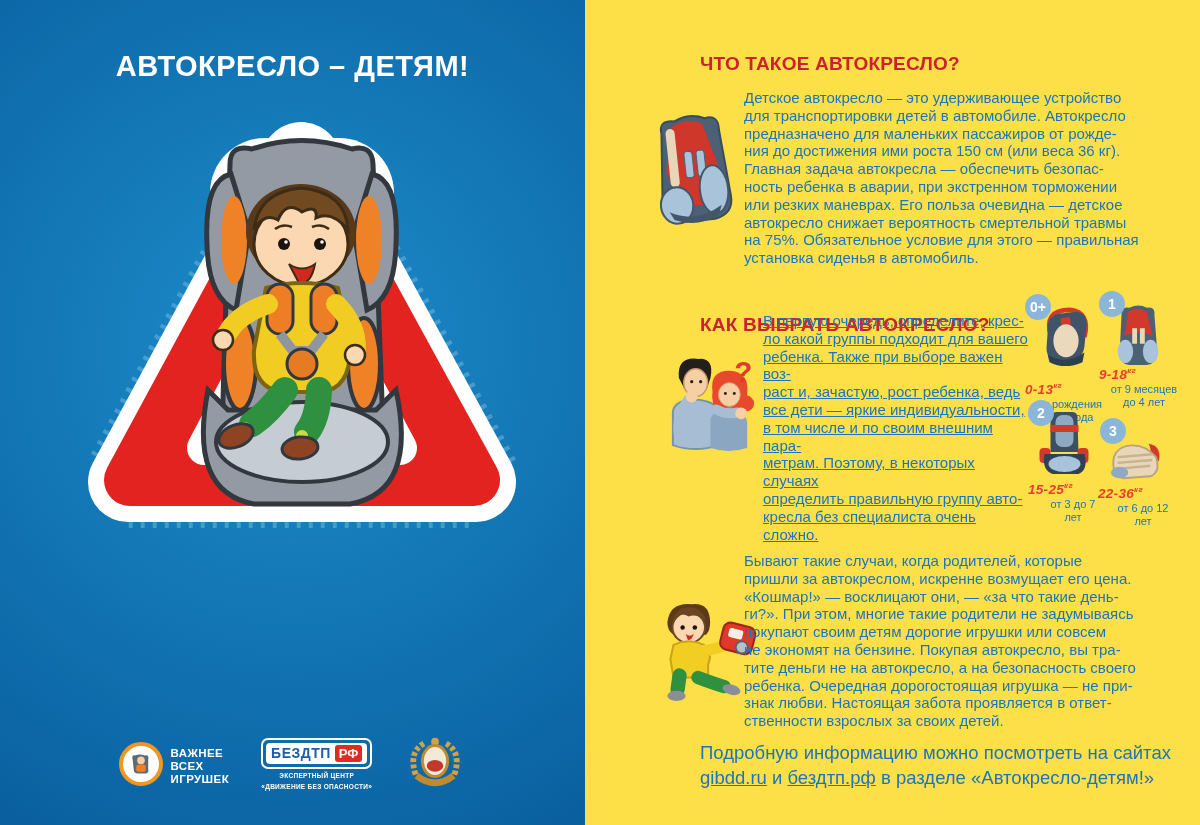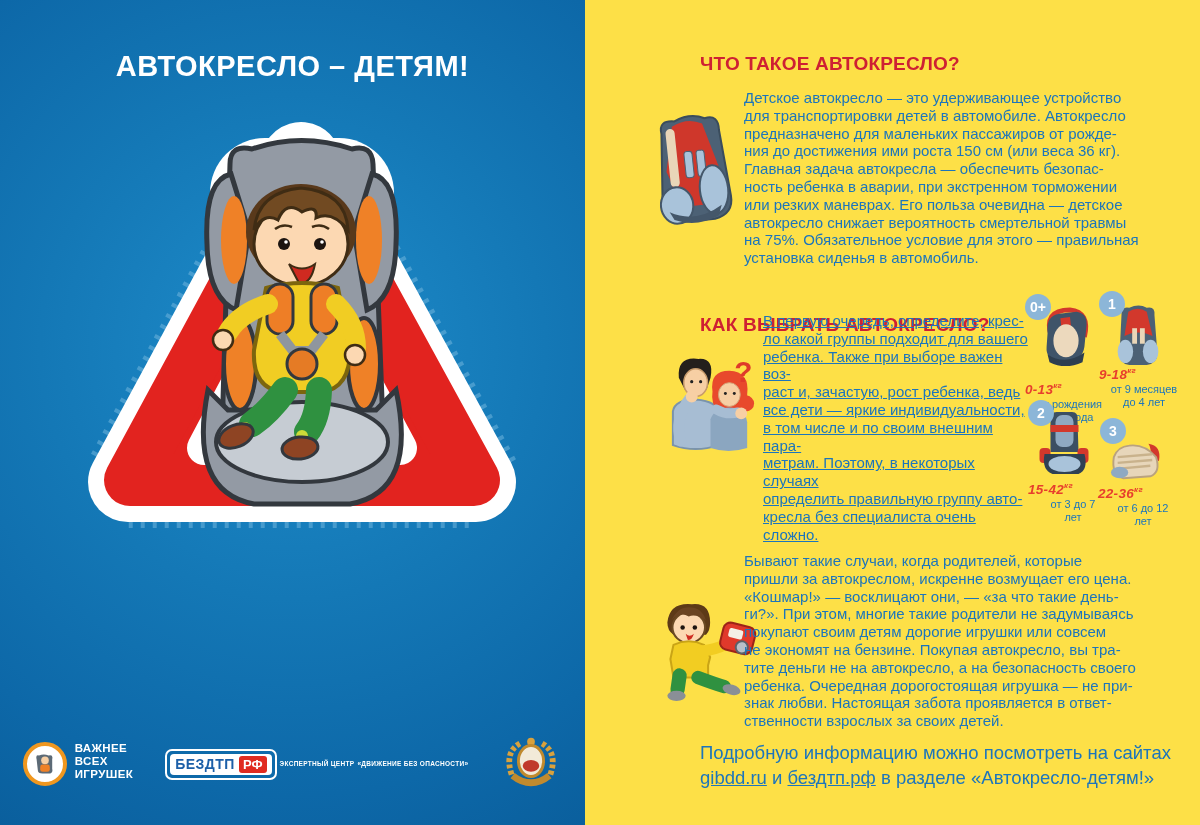--- a/index.html
+++ b/index.html
@@ -9,25 +9,25 @@
   .left-panel{position:absolute;left:0;top:0;width:585px;height:825px;
     background:radial-gradient(circle at 50% 42%, #1e8cca 0%, #1478b6 45%, #0d68a8 80%, #0a5f9d 100%);}
   .poster-title{position:absolute;left:0;top:50px;width:100%;text-align:center;
     color:#fff;font-size:29px;font-weight:bold;letter-spacing:.5px;}
   .sign-wrap{position:absolute;left:88px;top:112px;width:430px;height:432px;}
   .slogan{position:absolute;left:0;top:564px;width:100%;text-align:center;color:#fff;
     font-size:33px;font-weight:bold;line-height:42px;letter-spacing:.3px;
     text-shadow:0 2px 3px rgba(0,40,70,.35);white-space:pre-line;}
   .logos-row{position:absolute;left:0;top:731px;width:100%;height:66px;
     display:flex;justify-content:center;align-items:center;gap:32px;}
-  .toy-badge{display:flex;align-items:flex-start;gap:8px;}
+  .toy-badge{display:flex;align-items:flex-end;gap:8px;}
   .toy-badge .circ{width:44px;height:44px;border-radius:50%;background:#fff;
     border:4px solid #f0971f;box-sizing:border-box;display:flex;align-items:center;justify-content:center;}
   .toy-badge .txt{color:#fff;font-weight:bold;font-size:11.5px;line-height:13px;letter-spacing:.4px;white-space:pre-line;}
-  .bezdtp{display:flex;flex-direction:row;align-items:center;gap:3px;}
+  .bezdtp{display:flex;flex-direction:column;align-items:center;gap:3px;}
   .bezdtp-box{border:2px solid #fff;border-radius:7px;padding:3px;display:flex;}
   .bezdtp-inner{background:#fff;border-radius:4px;padding:2px 5px;display:flex;align-items:center;gap:4px;}
   .bezdtp-name{color:#1c5fa8;font-weight:bold;font-size:14px;letter-spacing:.5px;}
   .bezdtp-rf{background:#e02b20;color:#fff;font-weight:bold;font-size:13px;padding:1px 4px;border-radius:3px;}
   .bezdtp-sub{color:#fff;font-size:6.5px;font-weight:bold;letter-spacing:.3px;text-align:center;line-height:8px;}
   
   .right-panel{position:absolute;left:585px;top:0;width:615px;height:825px;background:#fde047;}
   .sec-heading{position:absolute;color:#ce2033;font-size:19px;font-weight:bold;letter-spacing:.2px;line-height:23px;white-space:pre-line;}
   .body-text{position:absolute;color:#1c75bc;font-size:15px;line-height:17.8px;white-space:pre-line;}
   .icon-abs{position:absolute;}
@@ -247,21 +247,21 @@
           <path d="M14 8 Q14 1 22 2 L34 2 Q42 1 41 10 L42 42 L14 42 Z" fill="#3c4f63"></path>
           <rect x="19" y="5" width="18" height="32" rx="7" fill="#8fa9c2"></rect>
           <rect x="14" y="15" width="28" height="7" fill="#d2382c"></rect>
           <rect x="3" y="38" width="11" height="15" rx="4" fill="#d2382c"></rect>
           <rect x="41" y="38" width="11" height="15" rx="4" fill="#d2382c"></rect>
           <path d="M8 44 Q5 60 16 64 L42 64 Q52 60 48 44 Z" fill="#2f4154"></path>
           <ellipse cx="28" cy="54" rx="16" ry="8" fill="#a9c3da"></ellipse>
         </svg>
       </span>
       <span class="g-labels" style="top:82px;">
-        <div><span class="g-weight">15-42</span><span class="g-weight g-unit">кг</span></div>
+        <div><span class="g-weight">15-25</span><span class="g-weight g-unit">кг</span></div>
         <div class="g-age">от 3 до 7
 лет</div>
       </span>
     </div>
 
     <div class="seat-item" style="left:513px;top:416px;">
       <span class="g-badge" style="left:2px;top:2px;">3</span>
       <span class="g-seat" style="left:6px;top:20px;">
         <svg width="60" height="48" viewBox="0 0 58 50">
           <path d="M44 8 Q58 10 55 26 L45 23 Q48 13 44 8 Z" fill="#d2382c"></path>

